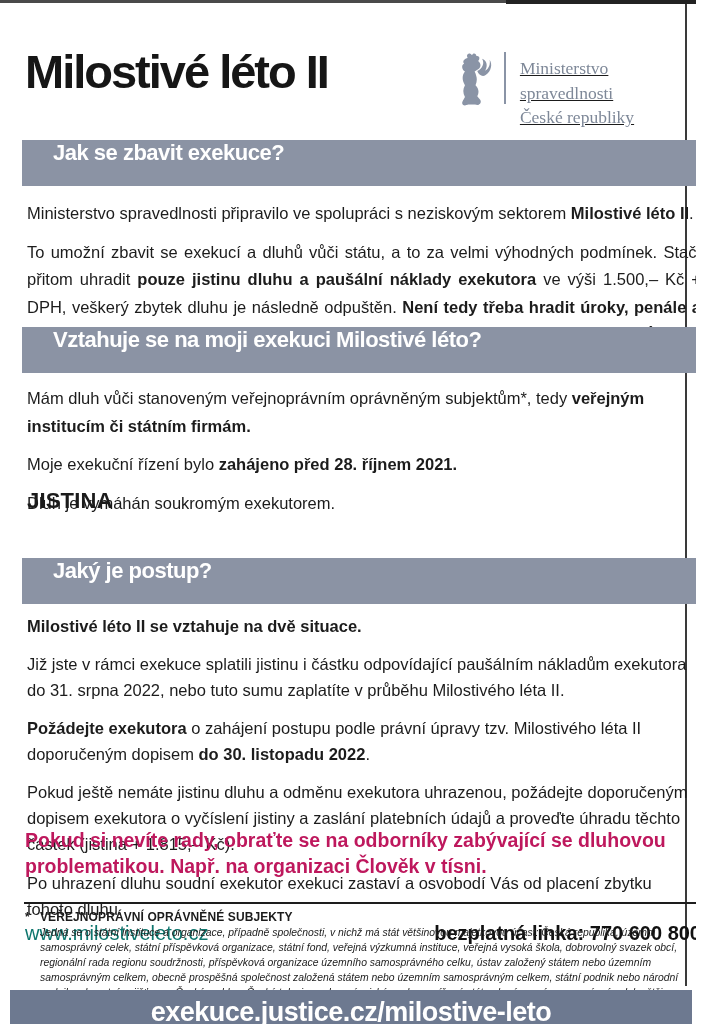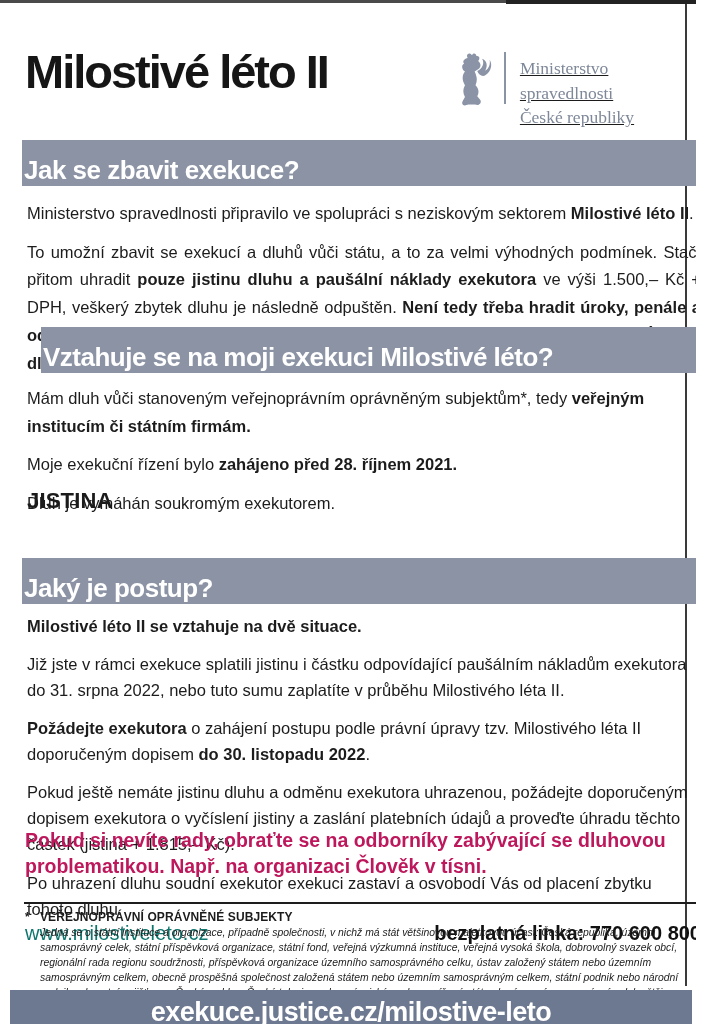--- a/index.html
+++ b/index.html
@@ -29,25 +29,25 @@
   .lion{width:44px;height:54px;flex:0 0 auto;}
   .ministry-divider{width:2px;height:52px;background:var(--logo);margin:0 14px 0 10px;}
   .ministry-text{
     font-family:"Liberation Serif", serif;font-size:17.5px;line-height:1.4;
     color:#7e8898;padding-top:4px;
   }
 
   
   .bar{
     position:absolute;left:22px;width:678px;height:46px;background:var(--bar);
-    color:#fff;font-weight:700;font-size:26px;letter-spacing:-0.5px;
-    display:flex;align-items:flex-end;padding-left:2px;
+    color:#fff;font-weight:700;font-size:22px;letter-spacing:-0.5px;
+    display:flex;align-items:flex-start;padding-left:31px;
   }
   .bar1{top:140px;}
-  .bar2{top:327px;margin-left:19px;}
+  .bar2{top:327px;}
   .bar3{top:558px;}
 
   
   .textblock{position:absolute;left:27px;width:674px;}
   .para{font-size:16.5px;line-height:1.68;color:#1c1c1c;margin-bottom:11px;}
   .para.justify{text-align:justify;}
   .b{font-weight:700;}
   .i{font-style:italic;}
   .accent{color:var(--accent_text);}
   .subhead{font-size:22px;font-weight:700;margin:6px 0 4px 0;letter-spacing:0.2px;}

